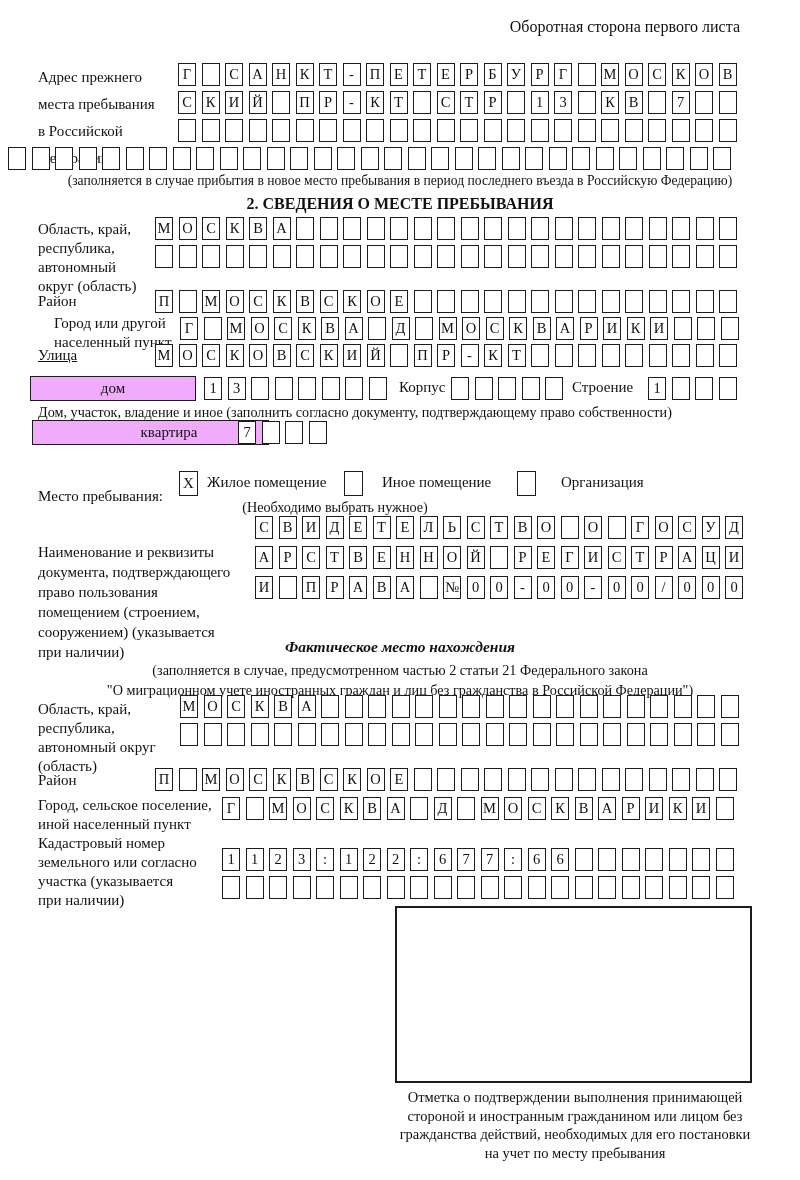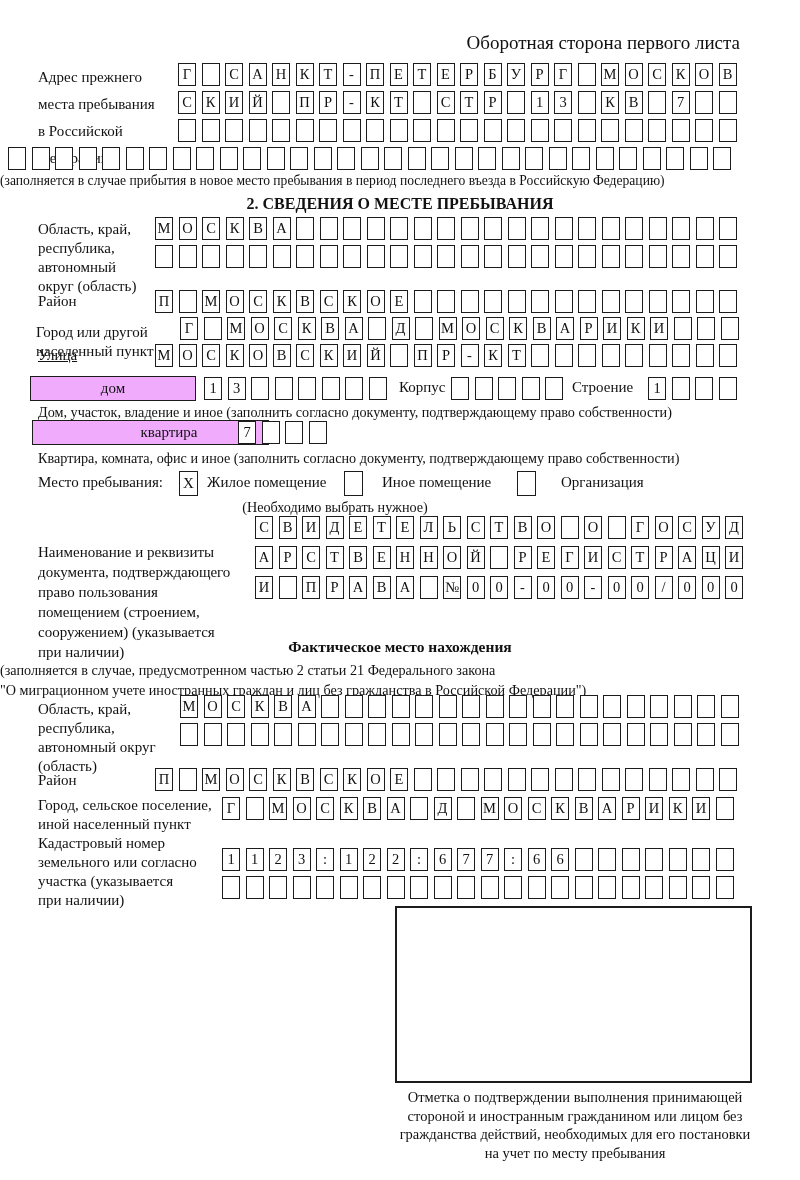--- a/index.html
+++ b/index.html
@@ -2,40 +2,40 @@
 <html><head>
 <meta charset="utf-8">
 <style>
   html,body{margin:0;padding:0;background:#fff;}
   .page{position:relative;width:800px;height:1180px;background:#ffffff;
         font-family:"Liberation Serif","DejaVu Serif",serif;color:#111;overflow:hidden;}
   .abs{position:absolute;}
   .lbl{position:absolute;font-size:15px;line-height:19px;white-space:nowrap;}
   .lbl div{white-space:nowrap;}
   .cap{position:absolute;font-size:13.6px;white-space:nowrap;}
-  .cap-c{left:0;width:800px;}
+  .cap-c{left:0;width:800px;text-align:center;}
   .head{position:absolute;left:0;width:800px;text-align:center;font-weight:bold;font-size:16px;white-space:nowrap;}
   .cellrow{position:absolute;display:flex;gap:5.5px;}
   .cell{flex:none;width:16px;height:21px;border:1.5px solid #1c1c1c;background:#fff;
         display:flex;align-items:center;justify-content:center;
         font-size:14.5px;line-height:1;}
   .longbox{position:absolute;height:23px;border:1.5px solid #1c1c1c;background:#f0abfc;
         display:flex;align-items:center;justify-content:center;font-size:15px;}
   .cb{position:absolute;width:17px;height:23px;border:1.5px solid #1c1c1c;background:#fff;
         display:flex;align-items:center;justify-content:center;font-size:15px;}
   .inlinelbl{position:absolute;font-size:15px;white-space:nowrap;}
   .stampbox{position:absolute;border:2px solid #1c1c1c;background:#fff;}
   .stampcap{position:absolute;font-size:14.5px;line-height:18.5px;text-align:center;}
 </style>
 </head>
 <body>
 
 <div class="page">
 
-  <div class="abs" style="left:340px;top:32px;width:400px;text-align:right;font-size:19px;">Оборотная сторона первого листа</div>
+  <div class="abs" style="left:340px;top:18px;width:400px;text-align:right;font-size:16px;">Оборотная сторона первого листа</div>
 
   <div class="lbl" style="left:38px;top:64px;line-height:27px;">
     <div>Адрес прежнего</div>
     <div>места пребывания</div>
     <div>в Российской</div>
     <div>Федерации</div>
   </div>
   <div class="cellrow" style="left:178px;top:63px;">
       <span class="cell">Г</span>
       <span class="cell"></span>
@@ -234,21 +234,21 @@
       <span class="cell"></span>
       <span class="cell"></span>
       <span class="cell"></span>
       <span class="cell"></span>
       <span class="cell"></span>
       <span class="cell"></span>
       <span class="cell"></span>
       <span class="cell"></span>
     </div>
 
-  <div class="lbl" style="left:36px;top:314px;margin-top:9px;">
+  <div class="lbl" style="left:54px;top:314px;">
     <div>Город или другой</div>
     <div>населенный пункт</div>
   </div>
   <div class="cellrow" style="left:180px;top:317px;">
       <span class="cell">Г</span>
       <span class="cell"></span>
       <span class="cell">М</span>
       <span class="cell">О</span>
       <span class="cell">С</span>
       <span class="cell">К</span>
@@ -329,23 +329,22 @@
     </div>
   <div class="cap" style="left:38px;top:404px;font-size:14.2px;">Дом, участок, владение и иное (заполнить согласно документу, подтверждающему право собственности)</div>
 
   <div class="longbox" style="left:32px;top:420px;width:198px;padding-left:37px;">квартира</div>
   <div class="cellrow" style="left:238px;top:421px;">
       <span class="cell">7</span>
       <span class="cell"></span>
       <span class="cell"></span>
       <span class="cell"></span>
     </div>
-  <div class="cap" style="left:38px;top:450px;font-size:14.2px;">Квартира, комната, офис и иное (заполнить согласно документу, подтверждающему право собственности)</div>
-
-  <div class="inlinelbl" style="left:38px;top:474px;text-align:center;">Место пребывания:</div>
+
+  <div class="inlinelbl" style="left:38px;top:488px;text-align:center;">Место пребывания:</div>
   <div class="cb" style="left:179px;top:471px;">X</div>
   <div class="inlinelbl" style="left:207px;top:474px;">Жилое помещение</div>
   <div class="cb" style="left:344px;top:471px;"></div>
   <div class="inlinelbl" style="left:382px;top:474px;">Иное помещение</div>
   <div class="cb" style="left:517px;top:471px;"></div>
   <div class="inlinelbl" style="left:561px;top:474px;">Организация</div>
   <div class="cap" style="left:180px;top:499px;width:310px;text-align:center;font-size:14.2px;">(Необходимо выбрать нужное)</div>
 
   <div class="lbl" style="left:38px;top:516px;line-height:20px;margin-top:26px;">
     <div>Наименование и реквизиты</div>
@@ -418,21 +417,21 @@
       <span class="cell">0</span>
       <span class="cell">-</span>
       <span class="cell">0</span>
       <span class="cell">0</span>
       <span class="cell">/</span>
       <span class="cell">0</span>
       <span class="cell">0</span>
       <span class="cell">0</span>
     </div>
 
-  <div class="head" style="top:638px;font-size:15.5px;">Фактическое место нахождения</div>
+  <div class="head" style="top:638px;font-size:15.5px;font-style:italic;">Фактическое место нахождения</div>
   <div class="cap cap-c" style="top:662px;font-size:14.2px;">(заполняется в случае, предусмотренном частью 2 статьи 21 Федерального закона</div>
   <div class="cap cap-c" style="top:682px;font-size:14.2px;">"О миграционном учете иностранных граждан и лиц без гражданства в Российской Федерации")</div>
 
   <div class="lbl" style="left:38px;top:700px;">
     <div>Область, край,</div>
     <div>республика,</div>
     <div>автономный округ</div>
     <div>(область)</div>
   </div>
   <div class="cellrow" style="left:180px;top:695px;">

